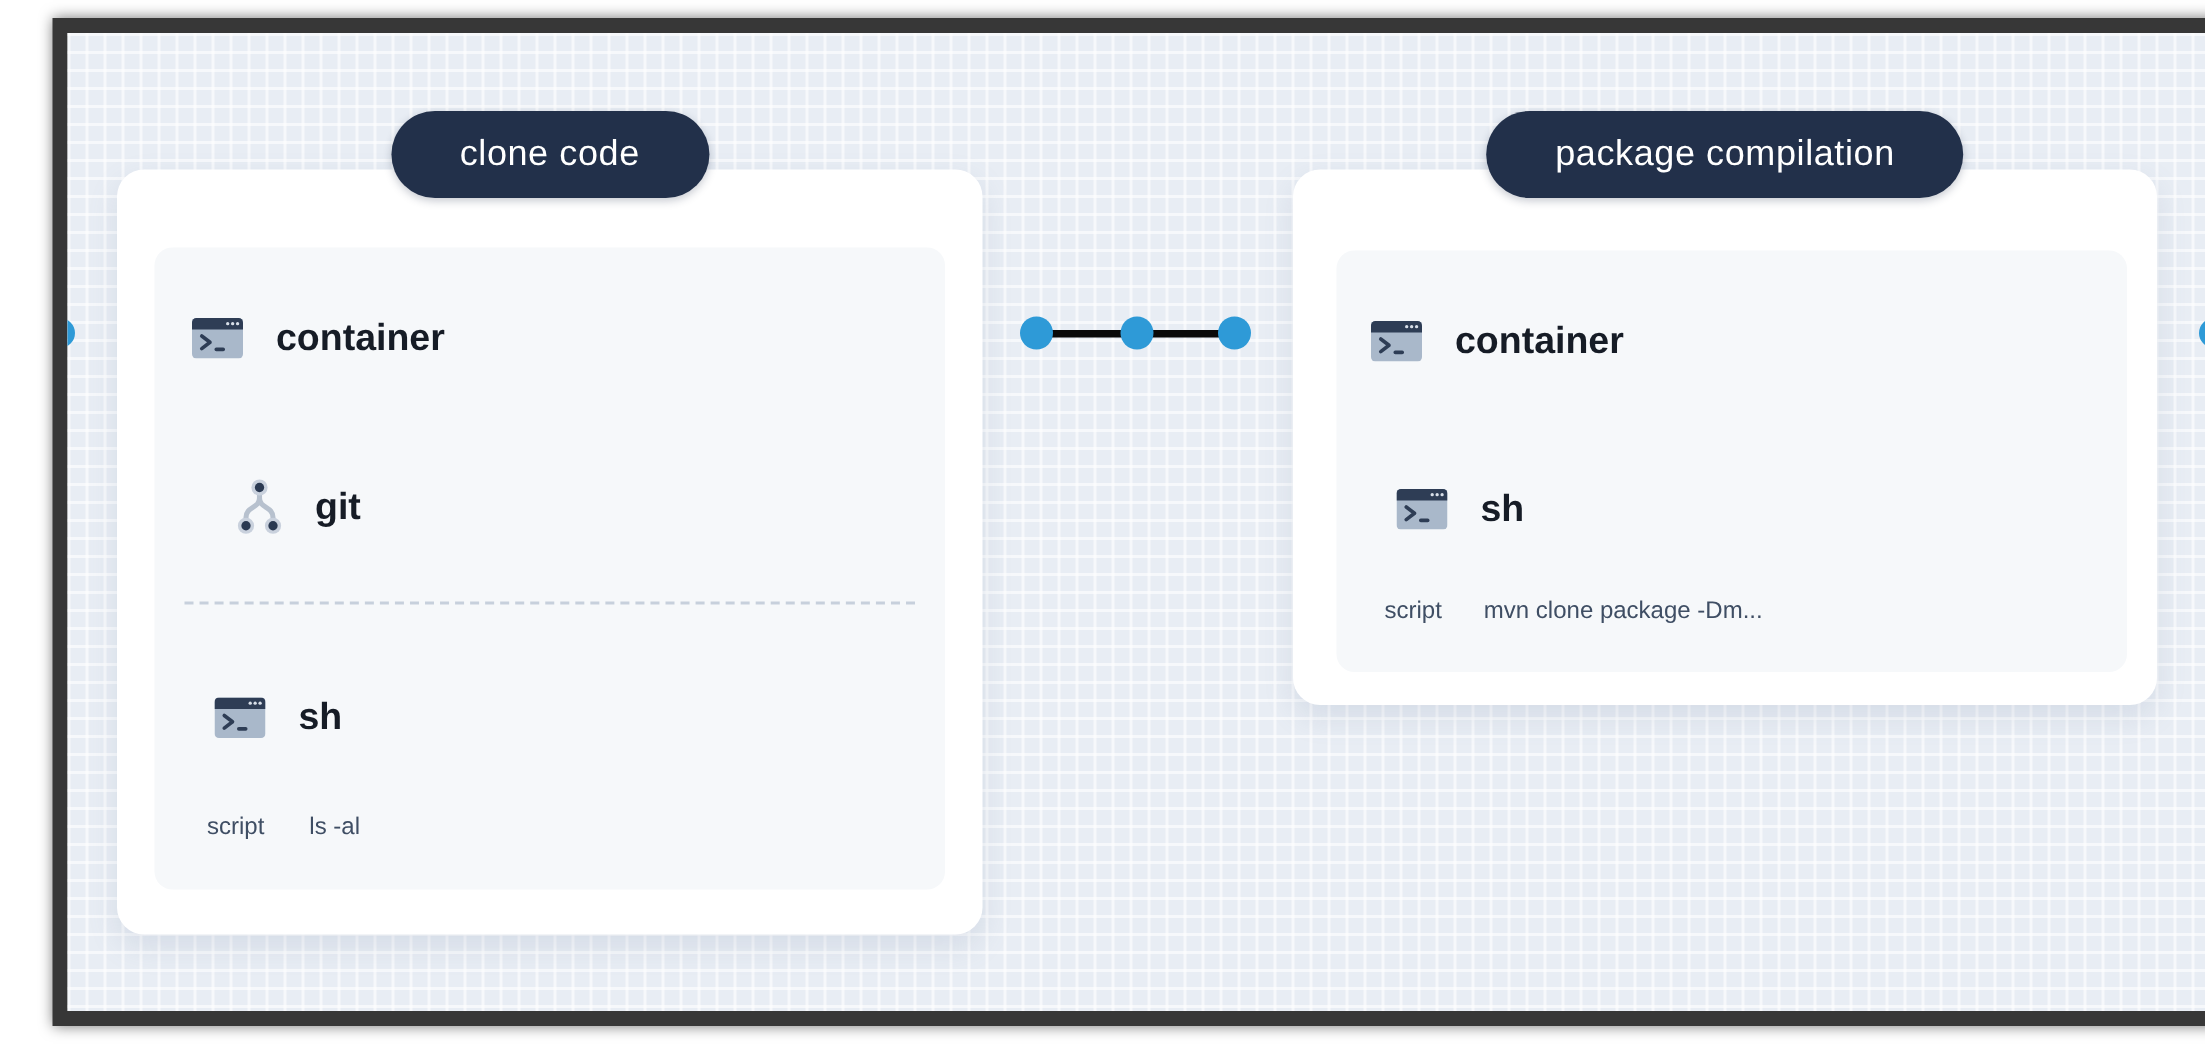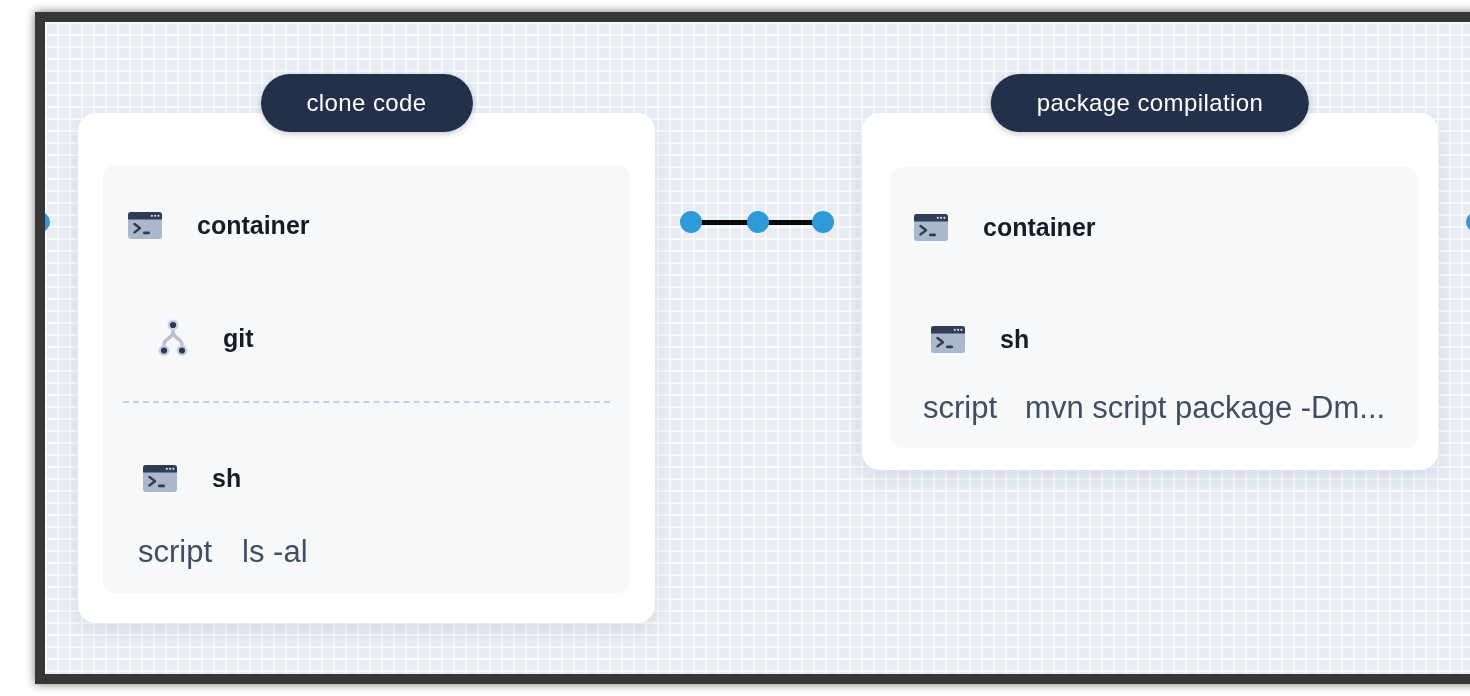--- a/index.html
+++ b/index.html
@@ -35,30 +35,30 @@
     padding:0 46px;border-radius:29px;font-size:24px;font-weight:500;
     letter-spacing:.4px;white-space:nowrap;z-index:2;
     box-shadow:0 2px 6px rgba(30,45,70,.25);
   }
   .panel{
     position:absolute;background:#f6f8fa;border-radius:12px;
   }
   .panel-clone{left:25px;top:52px;width:527px;height:428px;}
   .panel-compile{left:29px;top:54px;width:527px;height:281px;}
   .row{
-    position:absolute;height:40px;display:flex;align-items:center;gap:35px;
+    position:absolute;height:40px;display:flex;align-items:center;gap:22px;
   }
   .row .label{font-size:25px;font-weight:600;color:#161c26;}
   .divider{
     position:absolute;left:20px;width:487px;height:0;
     border-top:2px dashed #c7d0dc;
   }
   .script-row{
     position:absolute;height:36px;display:flex;align-items:center;gap:30px;
-    font-size:31px;font-weight:400;color:#3f4e64;white-space:nowrap;
+    font-size:16px;font-weight:400;color:#3f4e64;white-space:nowrap;
   }
   .connector-line{
     position:absolute;height:5px;background:#0a0a0a;border-radius:2px;z-index:1;
   }
   .port-dot{
     position:absolute;width:22px;height:22px;border-radius:50%;
     background:#2e9ad7;z-index:2;
   }
   .edge-dot{
     position:absolute;width:20px;height:20px;border-radius:50%;
@@ -159,20 +159,20 @@
               <circle cx="27.1" cy="3.8" r="1.1" fill="#d8dfe8"></circle>
               <circle cx="30.4" cy="3.8" r="1.1" fill="#d8dfe8"></circle>
             <path d="M6.5 12 l5.5 4.2 -5.5 4.2" fill="none" stroke="#2e3d55" stroke-width="2.4" stroke-linecap="round" stroke-linejoin="round"></path>
             <rect x="15" y="19.6" width="7" height="2.6" rx="1.2" fill="#2e3d55"></rect>
           </svg>
           <span class="label">sh</span>
         </div>
 
         <div class="script-row" style="left:32px;top:223px;gap:28px;">
           <span>script</span>
-          <span>mvn script package -Dm...</span>
+          <span>mvn clone package -Dm...</span>
         </div>
 
       </div>
     </div>
 
   </div>
 </div>
 
 </body></html>

